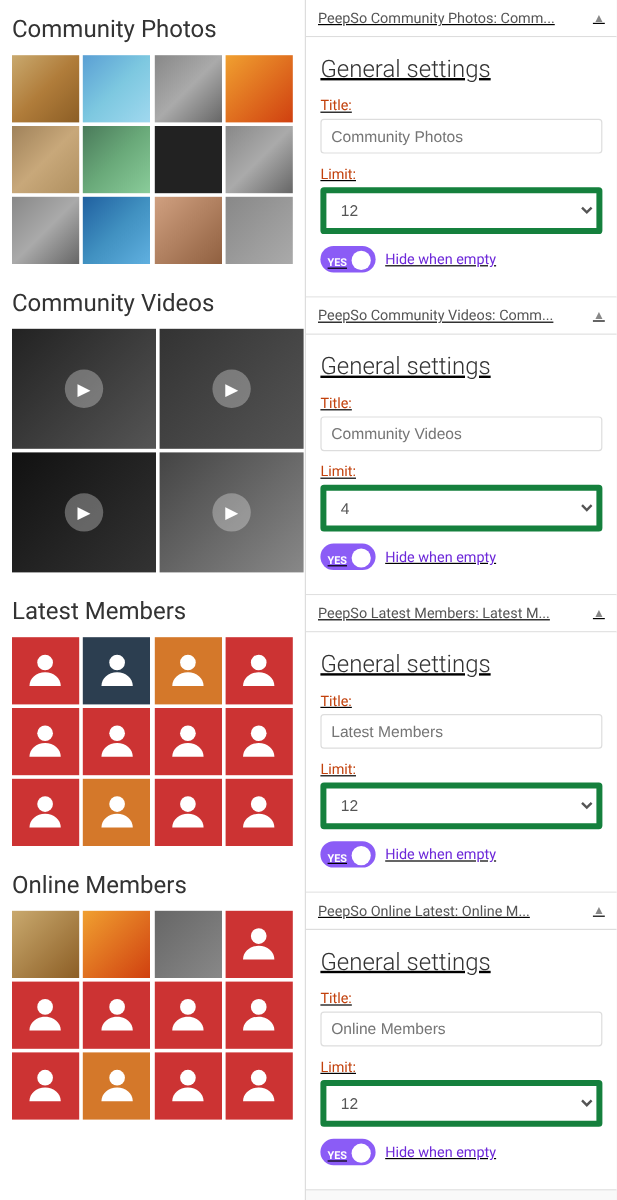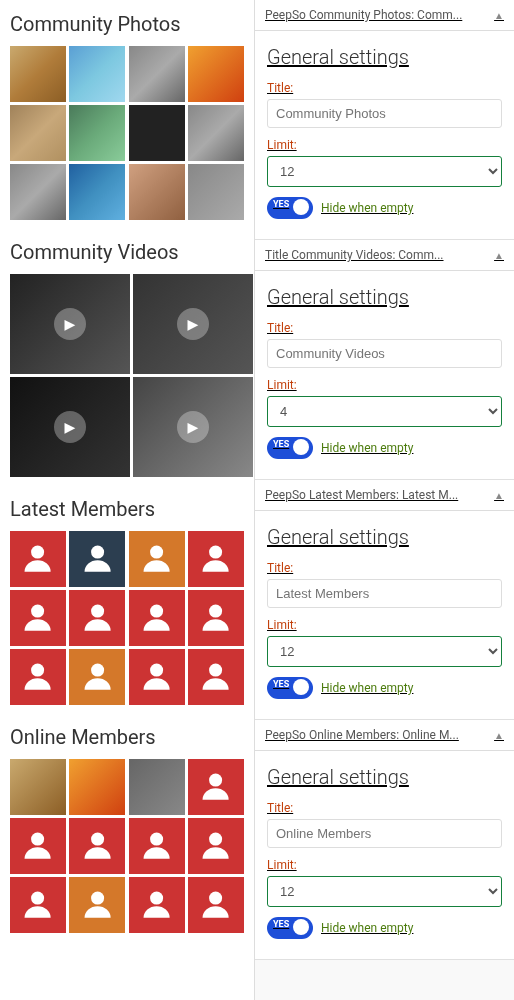--- a/index.html
+++ b/index.html
@@ -169,41 +169,41 @@
       padding: 6px 8px;
       font-size: 13px;
       color: #aaa;
       background: #fff;
       margin-bottom: 10px;
       outline: none;
     }
 
     .select-input {
       width: 100%;
-      border: 1px solid #15803d;
+      border: 5px solid #15803d;
       border-radius: 3px;
       padding: 6px 8px;
       font-size: 13px;
       color: #555;
       background: #fff;
       margin-bottom: 10px;
       appearance: auto;
     }
 
     .toggle-row {
       display: flex;
       align-items: center;
       gap: 8px;
       margin-bottom: 6px;
     }
 
     .toggle {
       display: flex;
-      align-items: flex-start;
-      background: #1d4ed8;
+      align-items: flex-end;
+      background: #8b5cf6;
       border-radius: 12px;
       padding: 2px;
       width: 46px;
       height: 22px;
       cursor: pointer;
     }
     .toggle .yes-label {
       font-size: 9px;
       font-weight: bold;
       color: white;
@@ -212,21 +212,21 @@
     .toggle .knob {
       width: 16px;
       height: 16px;
       background: white;
       border-radius: 50%;
       margin-left: auto;
       margin-right: 2px;
     }
     .toggle-text {
       font-size: 12px;
-      color: #4d7c0f;
+      color: #6d28d9;
     }
   </style>
 </head>
 <body>
 
 <div class="left-panel">
 
   <div class="widget-section">
     <h2 class="widget-title">Community Photos</h2>
     <div class="photo-grid">
@@ -479,21 +479,21 @@
     <div class="toggle-row">
       <div class="toggle">
         <span class="yes-label">YES</span>
         <div class="knob"></div>
       </div>
       <span class="toggle-text">Hide when empty</span>
     </div>
   </div>
 
   <div class="accordion-header">
-    <span>Title Community Videos: Comm...</span>
+    <span>PeepSo Community Videos: Comm...</span>
     <span class="chevron">▲</span>
   </div>
   <div class="accordion-body">
     <h3 class="section-title">General settings</h3>
     <div class="field-label">Title:</div>
     <input class="text-input" type="text" placeholder="Community Videos" style="">
     <div class="field-label">Limit:</div>
     <select class="select-input">
       <option>4</option>
     </select>
@@ -521,21 +521,21 @@
     <div class="toggle-row">
       <div class="toggle">
         <span class="yes-label">YES</span>
         <div class="knob"></div>
       </div>
       <span class="toggle-text">Hide when empty</span>
     </div>
   </div>
 
   <div class="accordion-header">
-    <span>PeepSo Online Members: Online M...</span>
+    <span>PeepSo Online Latest: Online M...</span>
     <span class="chevron">▲</span>
   </div>
   <div class="accordion-body">
     <h3 class="section-title">General settings</h3>
     <div class="field-label">Title:</div>
     <input class="text-input" type="text" placeholder="Online Members" style="">
     <div class="field-label">Limit:</div>
     <select class="select-input">
       <option>12</option>
     </select>

